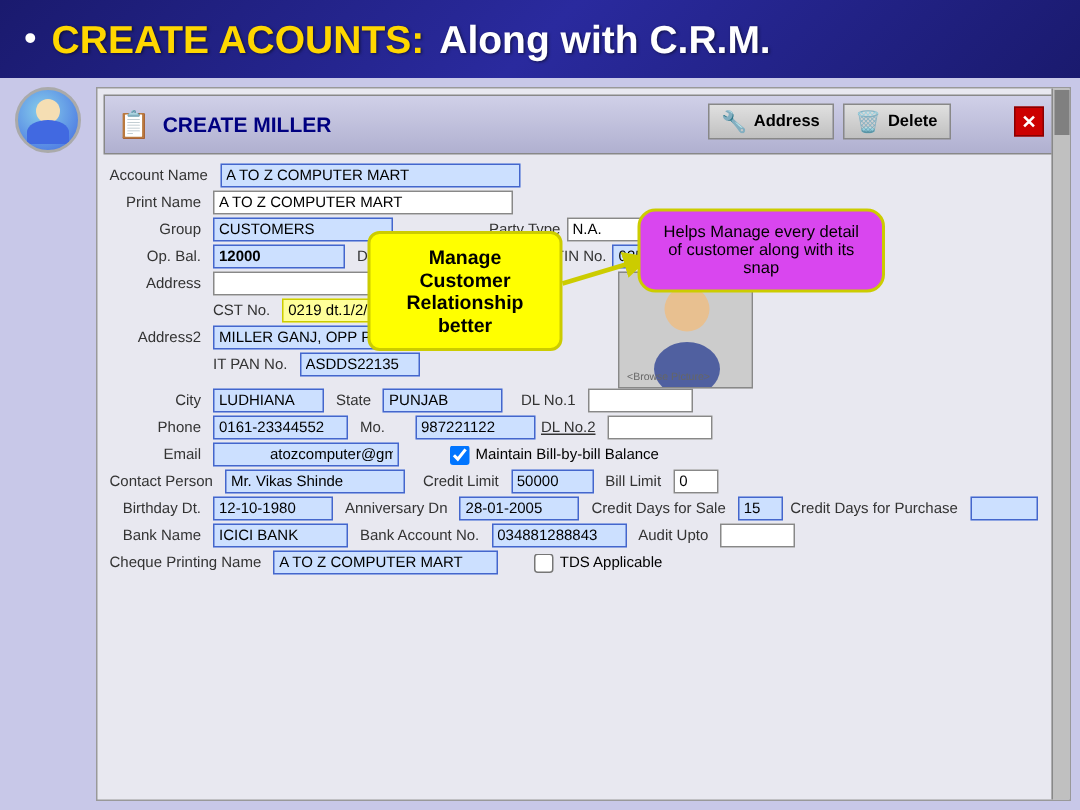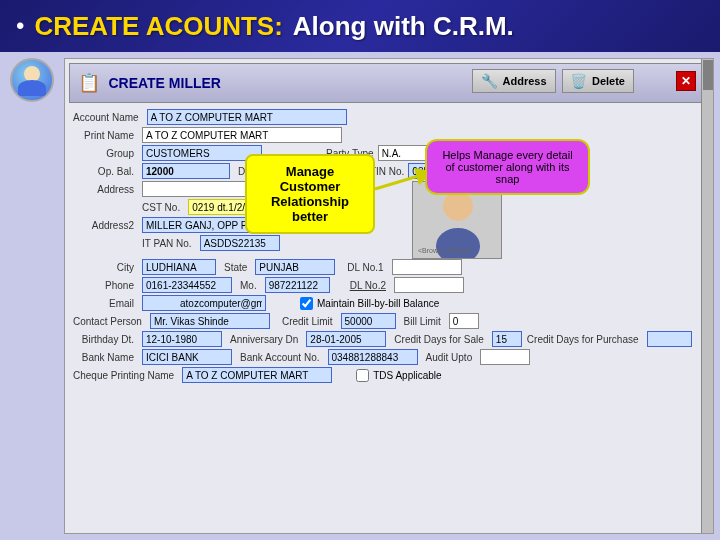--- a/index.html
+++ b/index.html
@@ -387,22 +387,22 @@
         <span style="font-size:10px;color:#333; margin-left:4px;">State</span>
         <input class="inp-blue" style="width: 80px; margin-left: 4px;" value="PUNJAB">
         <span style="font-size:10px;color:#333; margin-left:8px;">DL No.1</span>
         <input class="inp" style="width: 70px; margin-left: 4px;" value="">
       </div>
 
       <div class="form-row">
         <span class="lbl">Phone</span>
         <input class="inp-blue" style="width: 90px;" value="0161-23344552">
         <span style="font-size:10px;color:#333; margin-left:4px;">Mo.</span>
-        <input class="inp-blue" style="width: 65px; margin-left: 4px;" value="987221122">
-        <span style="font-size:10px;color:#333; margin-left:16px;text-decoration:underline;">DL No.2</span>
+        <input class="inp-blue" style="width: 80px; margin-left: 16px;" value="987221122">
+        <span style="font-size:10px;color:#333; margin-left:0;text-decoration:underline;">DL No.2</span>
         <input class="inp" style="width: 70px; margin-left: 4px;" value="">
       </div>
 
       <div class="form-row">
         <span class="lbl">Email</span>
         <input class="inp-blue" style="width: 124px; padding-left: 37px;" value="atozcomputer@gmail.com">
         <div class="checkbox-row" style="margin-left:30px;">
           <input type="checkbox" checked="" style="">
           <span class="checkbox-lbl">Maintain Bill-by-bill Balance</span>
         </div>

